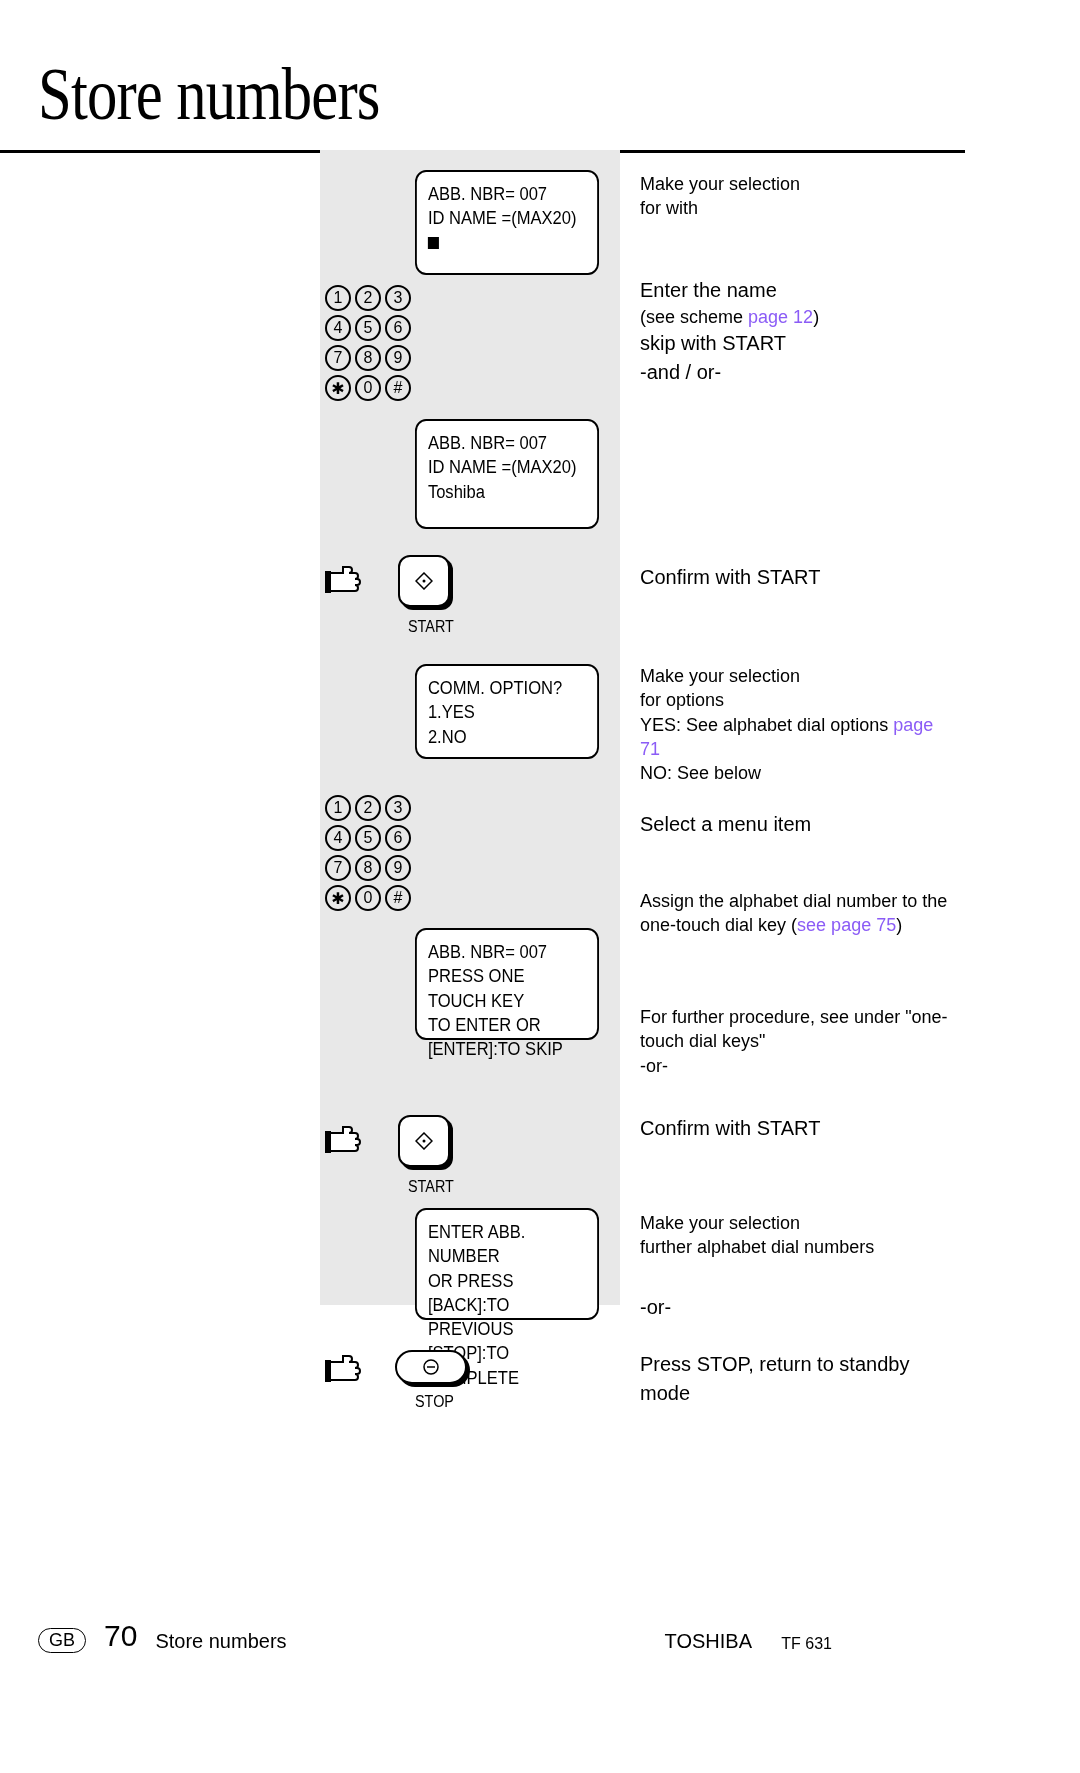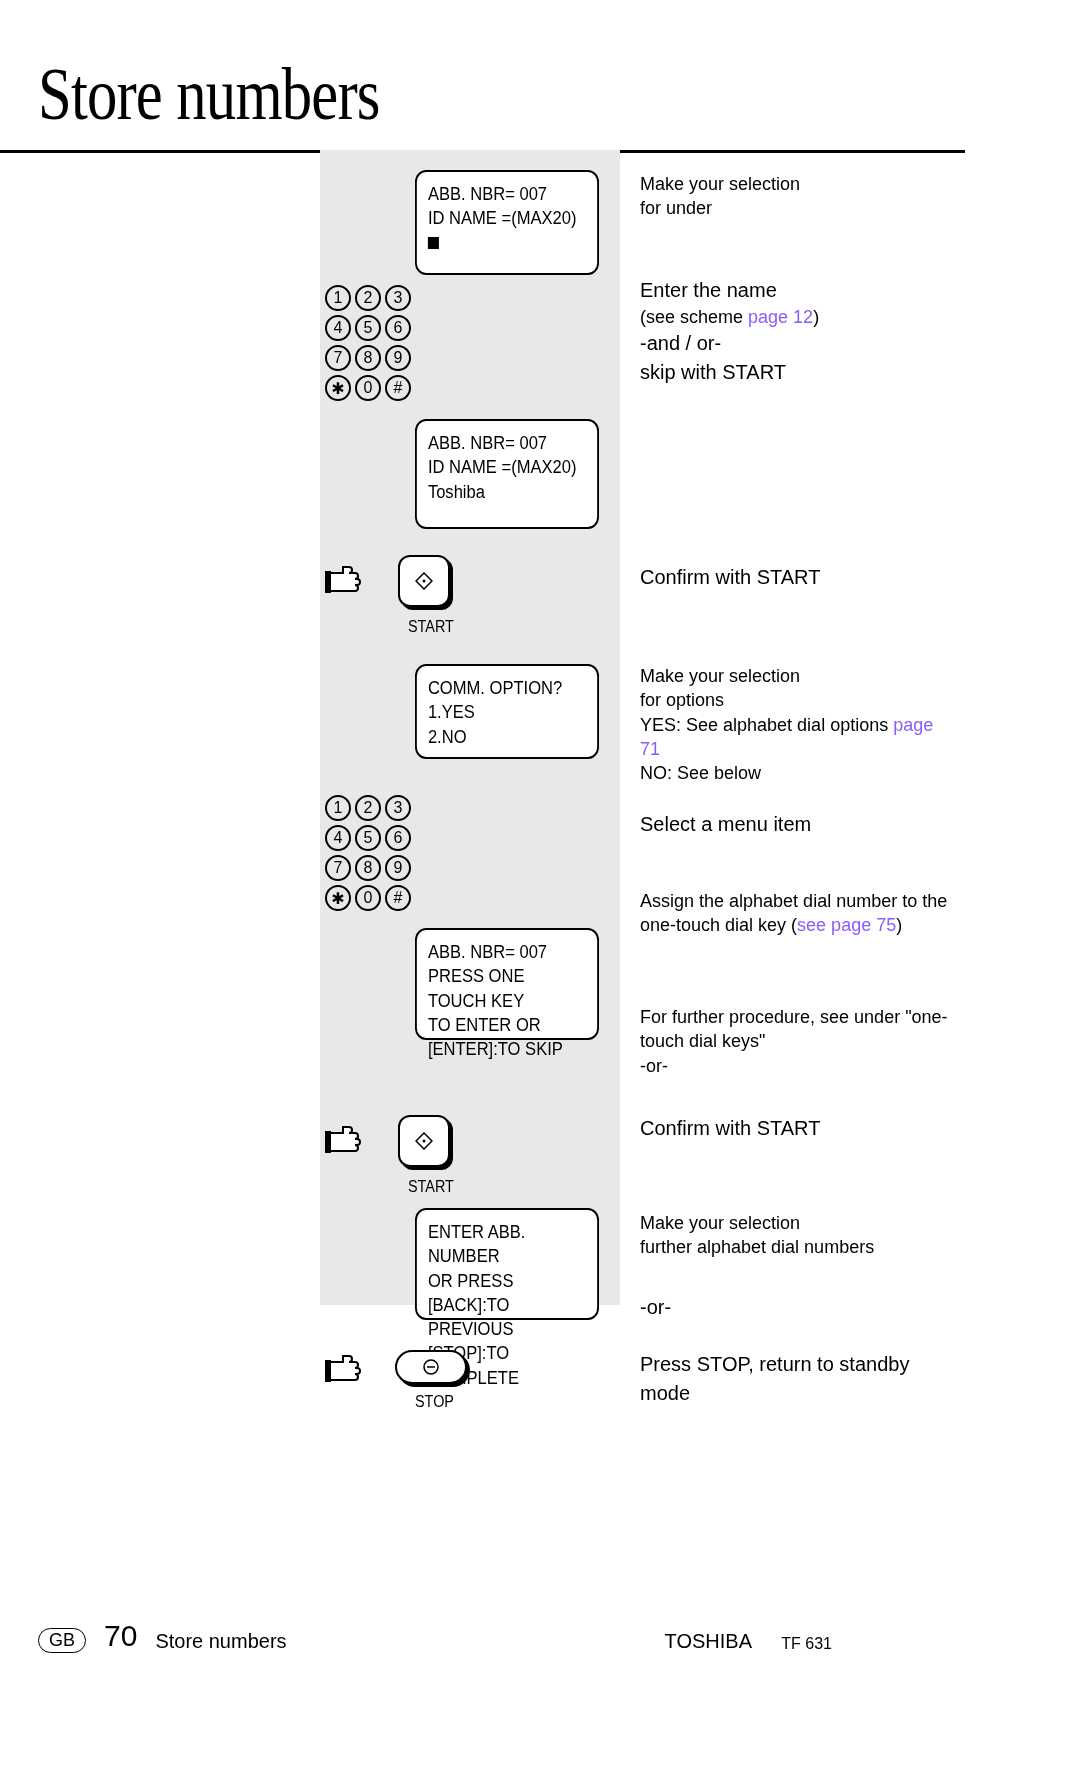--- a/index.html
+++ b/index.html
@@ -268,30 +268,30 @@
 <div class="pill-button" style="left:395px; top:1350px;">
   <svg width="18" height="18">
       <circle cx="9" cy="9" r="7" fill="none" stroke="#000" stroke-width="1.5"></circle>
       <line x1="5" y1="9" x2="13" y2="9" stroke="#000" stroke-width="1.5"></line>
     </svg>
 </div>
 <div class="btn-label" style="left:415px; top:1393px;">STOP</div>
 
 <div class="instr" style="left:640px; top:172px;">
   <div class="small">Make your selection</div>
-  <div class="small">for under</div>
+  <div class="small">for with</div>
 </div>
 
 <div class="instr" style="left:640px; top:276px;">
   <div class="med">Enter the name</div>
   <div class="small">
     <span>(see scheme </span><span class="redlink">page 12</span><span>)</span>
   </div>
+  <div class="med">skip with START</div>
   <div class="med">-and / or-</div>
-  <div class="med">skip with START</div>
 </div>
 
 <div class="instr" style="left:640px; top:563px;">
   <div class="med">Confirm with START</div>
 </div>
 
 <div class="instr" style="left:640px; top:664px;">
   <div class="small">Make your selection</div>
   <div class="small">for options</div>
   <div class="small">

